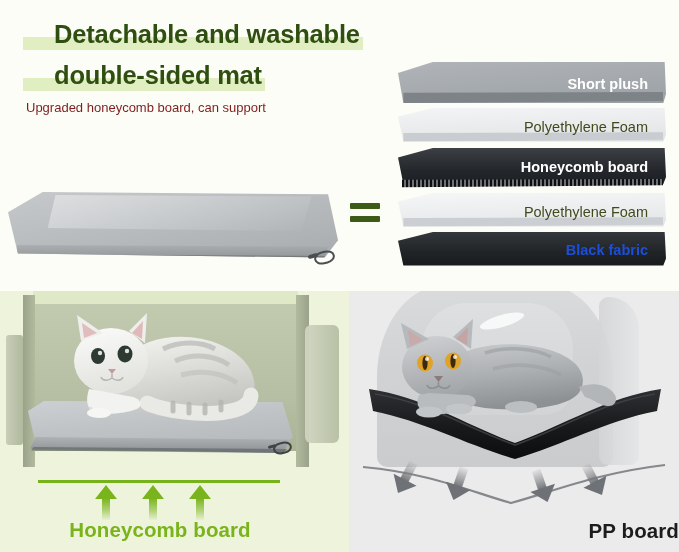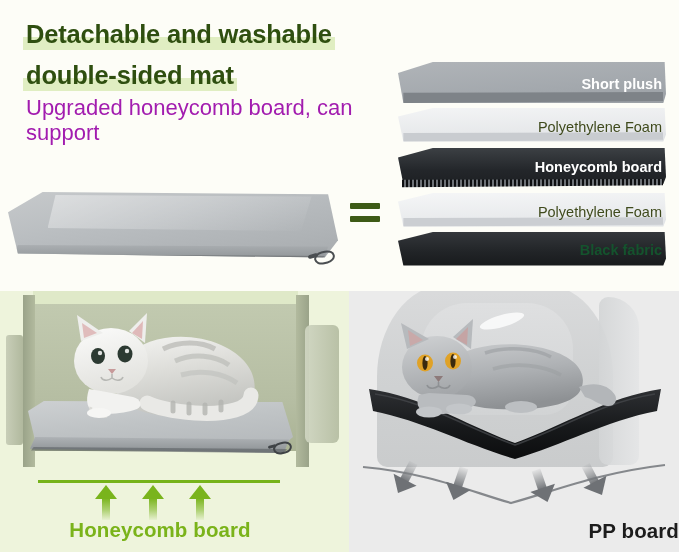--- a/index.html
+++ b/index.html
@@ -10,24 +10,24 @@
   }
   #page{position:relative;width:679px;height:552px;overflow:hidden;background:#fdfdf7;}
 
   
   #top-section{position:absolute;left:0;top:0;width:679px;height:291px;background:#fdfdf7;overflow:hidden;}
 
   #headline{position:absolute;left:26px;top:16px;width:380px;}
   .title-line{position:relative;display:inline-block;font-size:25.5px;font-weight:bold;
     color:#2f4f10;letter-spacing:-0.2px;line-height:36px;white-space:nowrap;}
   .title-line .hl{position:absolute;left:-3px;right:-3px;bottom:2px;height:13px;background:#e0eec2;z-index:0;}
-  .title-line span.txt{position:relative;z-index:1;}
+  .title-line span.txt{position:relative;z-index:1;margin-left:28px;}
   #title-1{margin-bottom:5px;}
 
-  #subtitle{position:absolute;left:26px;top:95px;width:365px;font-size:22px;color:#a21caf;
+  #subtitle{position:absolute;left:26px;top:95px;width:365px;font-size:13px;color:#7f1d1d;
     line-height:25px;font-weight:normal;}
 
   
   #mat-illustration{position:absolute;left:8px;top:192px;width:330px;height:90px;}
   #mat-body{position:absolute;left:0;top:0;width:330px;height:78px;
     background:linear-gradient(170deg,#c6c9cb 0%,#b9bdc0 38%,#aeb2b5 72%,#a4a8ab 100%);
     clip-path:polygon(10.5% 0%, 97% 3%, 100% 62%, 96% 84%, 3% 79%, 0% 26%);
     border-radius:4px;}
   #mat-top-sheen{position:absolute;left:12%;top:4%;width:80%;height:46%;
     background:linear-gradient(160deg,rgba(255,255,255,.42),rgba(255,255,255,0));
@@ -47,21 +47,21 @@
   
   #equals-sign{position:absolute;left:350px;top:203px;width:30px;height:26px;}
   #equals-sign .bar{position:absolute;left:0;width:30px;height:6px;background:#3d5a16;border-radius:1px;}
   #equals-sign .bar.b1{top:0;}
   #equals-sign .bar.b2{top:13px;}
 
   
   #layer-stack{position:absolute;left:398px;top:60px;width:275px;height:212px;}
   .layer{position:absolute;left:0;width:268px;color:#fff;
     display:flex;align-items:center;justify-content:flex-end;
-    box-sizing:border-box;padding-right:4px;}
+    box-sizing:border-box;padding-right:18px;}
   .layer .slab{position:absolute;inset:0;}
   .layer .lbl{position:relative;z-index:3;font-size:14.5px;line-height:1;}
 
   
   #layer-plush{top:2px;height:50px;}
   #layer-plush .slab{
     background:linear-gradient(175deg,#b0b4b8 0%,#a3a8ad 55%,#989da2 100%);
     clip-path:polygon(13% 0%, 99.5% 0%, 100% 64%, 99% 82%, 2% 82%, 0% 22%);}
   #layer-plush .slab::after{content:"";position:absolute;left:2%;top:60%;width:97%;height:24%;
     background:#7e8388;clip-path:polygon(0% 6%,100% 0%,100% 75%,0% 92%);}
@@ -93,21 +93,21 @@
     clip-path:polygon(13% 0%, 99.5% 0%, 100% 63%, 99% 80%, 2% 80%, 0% 20%);}
   #layer-foam2 .slab::after{content:"";position:absolute;left:2%;top:58%;width:97%;height:24%;
     background:#cbced2;clip-path:polygon(0% 6%,100% 0%,100% 74%,0% 92%);}
   #layer-foam2 .lbl{color:#3f4a1c;font-weight:normal;margin-bottom:4px;}
 
   
   #layer-fabric{top:172px;height:40px;}
   #layer-fabric .slab{
     background:linear-gradient(180deg,#34373b 0%,#212427 50%,#141618 100%);
     clip-path:polygon(13% 0%, 99.5% 0%, 100% 66%, 99% 84%, 2% 84%, 0% 22%);}
-  #layer-fabric .lbl{font-weight:bold;color:#14532d;margin-bottom:4px;}
+  #layer-fabric .lbl{font-weight:bold;color:#1d4ed8;margin-bottom:4px;}
 
   
   #bottom-section{position:absolute;left:0;top:291px;width:679px;height:261px;}
 
   
   #panel-honeycomb{position:absolute;left:0;top:0;width:349px;height:261px;
     background:#eef4dc;overflow:hidden;}
   #hc-photo{position:absolute;left:0;top:0;width:349px;height:182px;overflow:hidden;}
   .hc-wall{position:absolute;background:#b7bfa4;}
   #hc-wall-back{left:33px;top:0;width:265px;height:160px;

